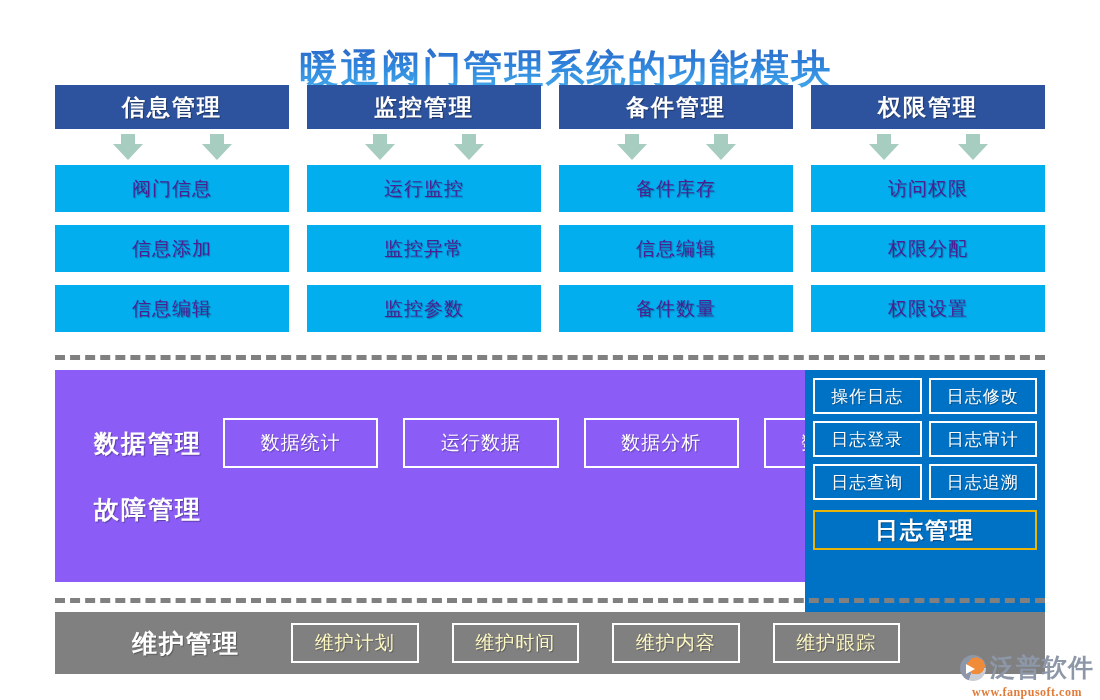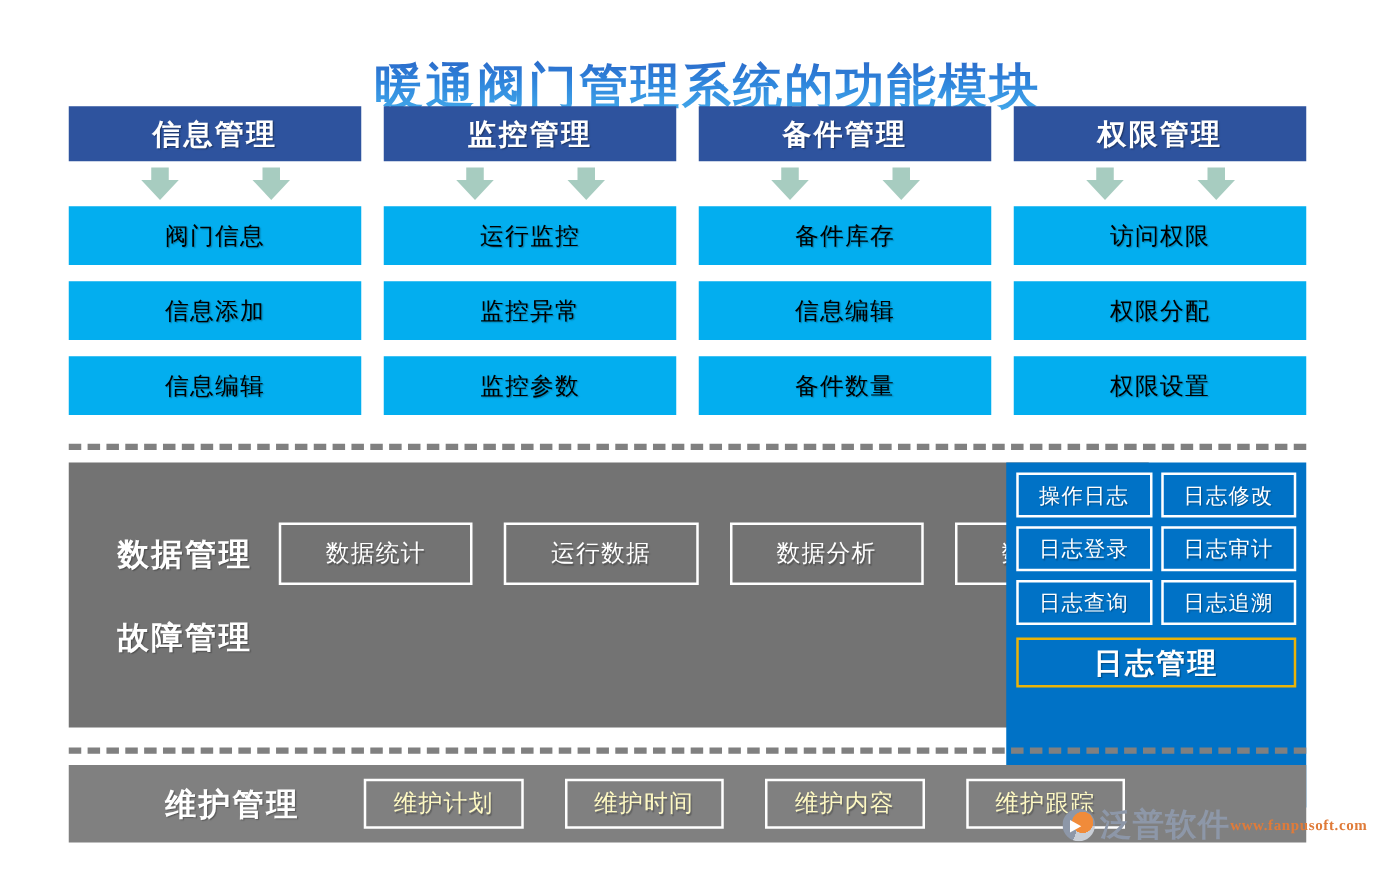--- a/index.html
+++ b/index.html
@@ -85,21 +85,21 @@
     position: absolute;
     left: 0; top: 10px;
     width: 0; height: 0;
     border-left: 15px solid transparent;
     border-right: 15px solid transparent;
     border-top: 16px solid #a7ccc0;
   }
   .cell {
     height: 47px;
     background: #03aeef;
-    color: #000000;
+    color: #4c1d95;
     font-size: 19px;
     letter-spacing: 1px;
     display: flex;
     align-items: center;
     justify-content: center;
     margin-bottom: 13px;
     text-shadow: 1px 1px 1px rgba(0,0,0,0.28);
   }
   .cell:last-child { margin-bottom: 0; }
 
@@ -113,21 +113,21 @@
   }
   #divider-top { top: 355px; }
   #divider-bottom { top: 598px; }
 
   
   .mid-left {
     position: absolute;
     left: 55px; top: 370px;
     width: 864px;
     height: 212px;
-    background: #737373;
+    background: #8b5cf6;
     display: flex;
     flex-direction: column;
     justify-content: center;
     padding: 0 0 0 0;
     box-sizing: border-box;
   }
   .mid-row {
     display: flex;
     align-items: center;
     height: 66px;
@@ -246,23 +246,23 @@
     align-items: center;
     justify-content: center;
     box-sizing: border-box;
     text-shadow: 1px 1px 1px rgba(0,0,0,0.28);
   }
 
   
   .logo {
     position: absolute;
     right: 6px;
-    bottom: 24px;
-    display: flex;
-    flex-direction: row;
+    bottom: 0;
+    display: flex;
+    flex-direction: column;
     align-items: center;
     margin-top: 32px;
   }
   .logo-row {
     display: flex;
     align-items: center;
     gap: 4px;
   }
   .logo-mark {
     width: 26px; height: 26px;

